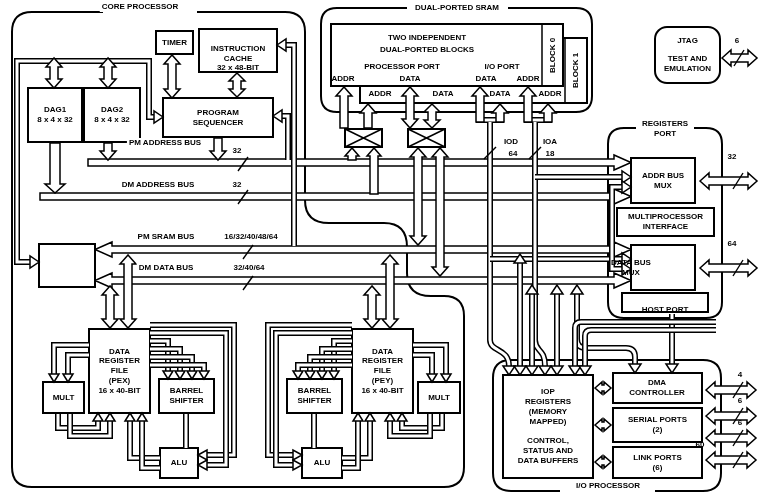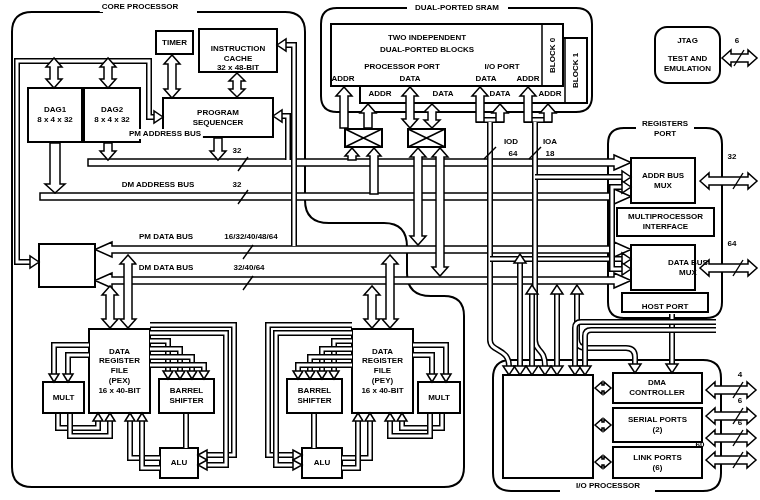--- a/index.html
+++ b/index.html
@@ -330,27 +330,36 @@
       <span>EMULATION</span>
     </div>
   <div class="box" style="left:631px;top:158px;width:64px;height:45px">
       <span>ADDR BUS</span>
       <span>MUX</span>
     </div>
   <div class="box" style="left:617px;top:208px;width:97px;height:28px">
       <span>MULTIPROCESSOR</span>
       <span>INTERFACE</span>
     </div>
-  <div class="box" style="left:668px;top:245px;width:40px;height:45px">
+  <div class="box" style="left:611px;top:245px;width:40px;height:45px">
       <span>DATA BUS</span>
       <span>MUX</span>
     </div>
-  <div class="box" style="left:622px;top:293px;width:86px;height:27px">
+  <div class="box" style="left:622px;top:293px;width:86px;height:33px">
       <span>HOST PORT</span>
     </div>
+  <div class="box" style="left:503px;top:375px;width:90px;height:103px">
+    <span>IOP</span>
+      <span>REGISTERS</span>
+      <span>(MEMORY</span>
+      <span>MAPPED)</span>
+    <span style="margin-top:10px">CONTROL,</span>
+      <span>STATUS AND</span>
+      <span>DATA BUFFERS</span>
+  </div>
   <div class="box" style="left:613px;top:373px;width:88px;height:30px">
       <span>DMA</span>
       <span>CONTROLLER</span>
     </div>
   <div class="box" style="left:613px;top:408px;width:89px;height:34px">
       <span>SERIAL PORTS</span>
       <span>(2)</span>
     </div>
   <div class="box" style="left:613px;top:447px;width:89px;height:31px">
       <span>LINK PORTS</span>
@@ -370,25 +379,25 @@
   <div class="lbl nobg" style="left:410px;top:74px">DATA</div>
   <div class="lbl nobg" style="left:486px;top:74px">DATA</div>
   <div class="lbl nobg" style="left:528px;top:74px">ADDR</div>
   <div class="lbl nobg" style="left:380px;top:89px">ADDR</div>
   <div class="lbl nobg" style="left:443px;top:89px">DATA</div>
   <div class="lbl nobg" style="left:500px;top:89px">DATA</div>
   <div class="lbl nobg" style="left:550px;top:89px">ADDR</div>
   <div class="vert" style="left:543px;top:26px;width:19px;height:58px">BLOCK 0</div>
   <div class="vert" style="left:566px;top:40px;width:19px;height:61px">BLOCK 1</div>
 
-  <div class="lbl" style="left:165px;top:129px">PM ADDRESS BUS</div>
+  <div class="lbl" style="left:165px;top:138px">PM ADDRESS BUS</div>
   <div class="lbl" style="left:237px;top:146px">32</div>
   <div class="lbl" style="left:158px;top:180px">DM ADDRESS BUS</div>
   <div class="lbl" style="left:237px;top:180px">32</div>
-  <div class="lbl" style="left:166px;top:232px">PM DATA BUS</div>
+  <div class="lbl" style="left:166px;top:232px">PM SRAM BUS</div>
   <div class="lbl" style="left:251px;top:232px">16/32/40/48/64</div>
   <div class="lbl" style="left:166px;top:263px">DM DATA BUS</div>
   <div class="lbl" style="left:249px;top:263px">32/40/64</div>
 
   <div class="lbl nobg" style="left:511px;top:137px">IOD</div>
   <div class="lbl nobg" style="left:513px;top:149px">64</div>
   <div class="lbl nobg" style="left:550px;top:137px">IOA</div>
   <div class="lbl nobg" style="left:550px;top:149px">18</div>
 
   <div class="lbl nobg" style="left:737px;top:36px">6</div>

